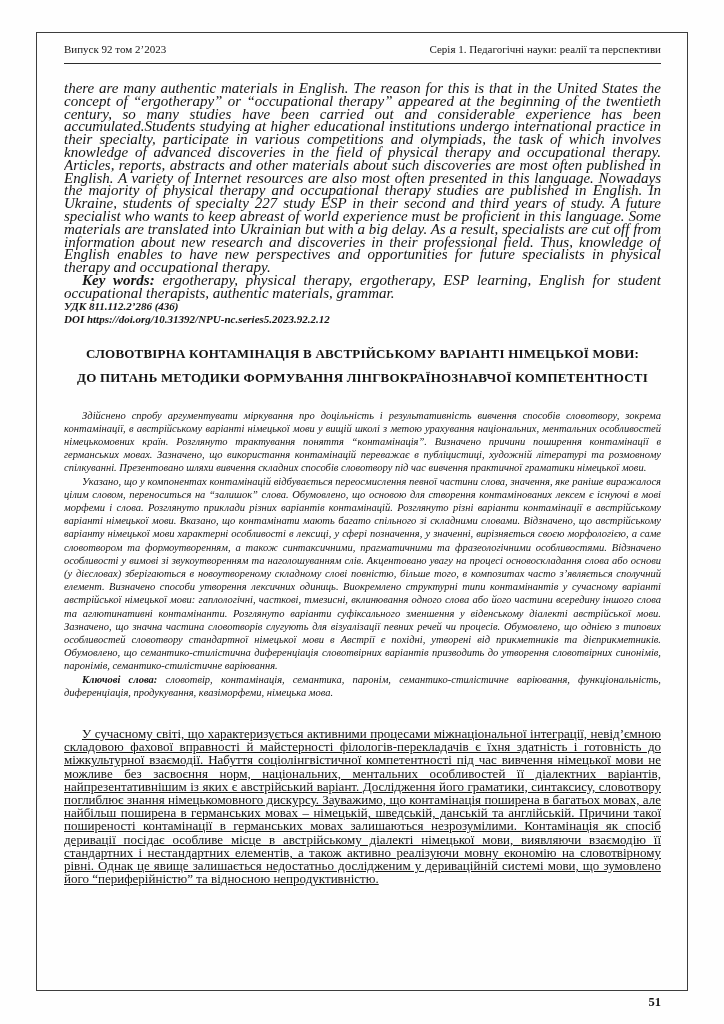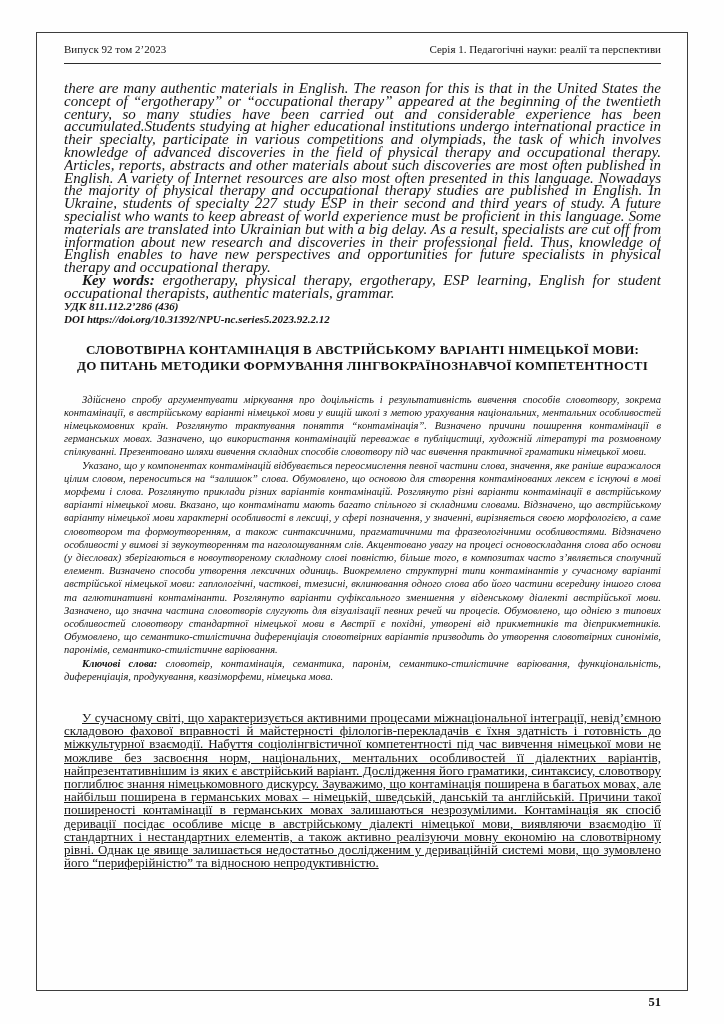--- a/index.html
+++ b/index.html
@@ -55,21 +55,21 @@
     text-align: right;
     font-weight: bold;
     font-style: italic;
     font-size: 11.5px;
     line-height: 13px;
   }
   .title {
     margin: 16px 0 0 0;
     text-align: center;
     font-size: 13px;
-    line-height: 16px;
+    line-height: 24px;
     font-weight: bold;
     letter-spacing: 0.2px;
     white-space: pre-line;
   }
   .abs {
     font-style: italic;
     font-size: 10.5px;
     line-height: 13.2px;
     text-indent: 18px;
   }

